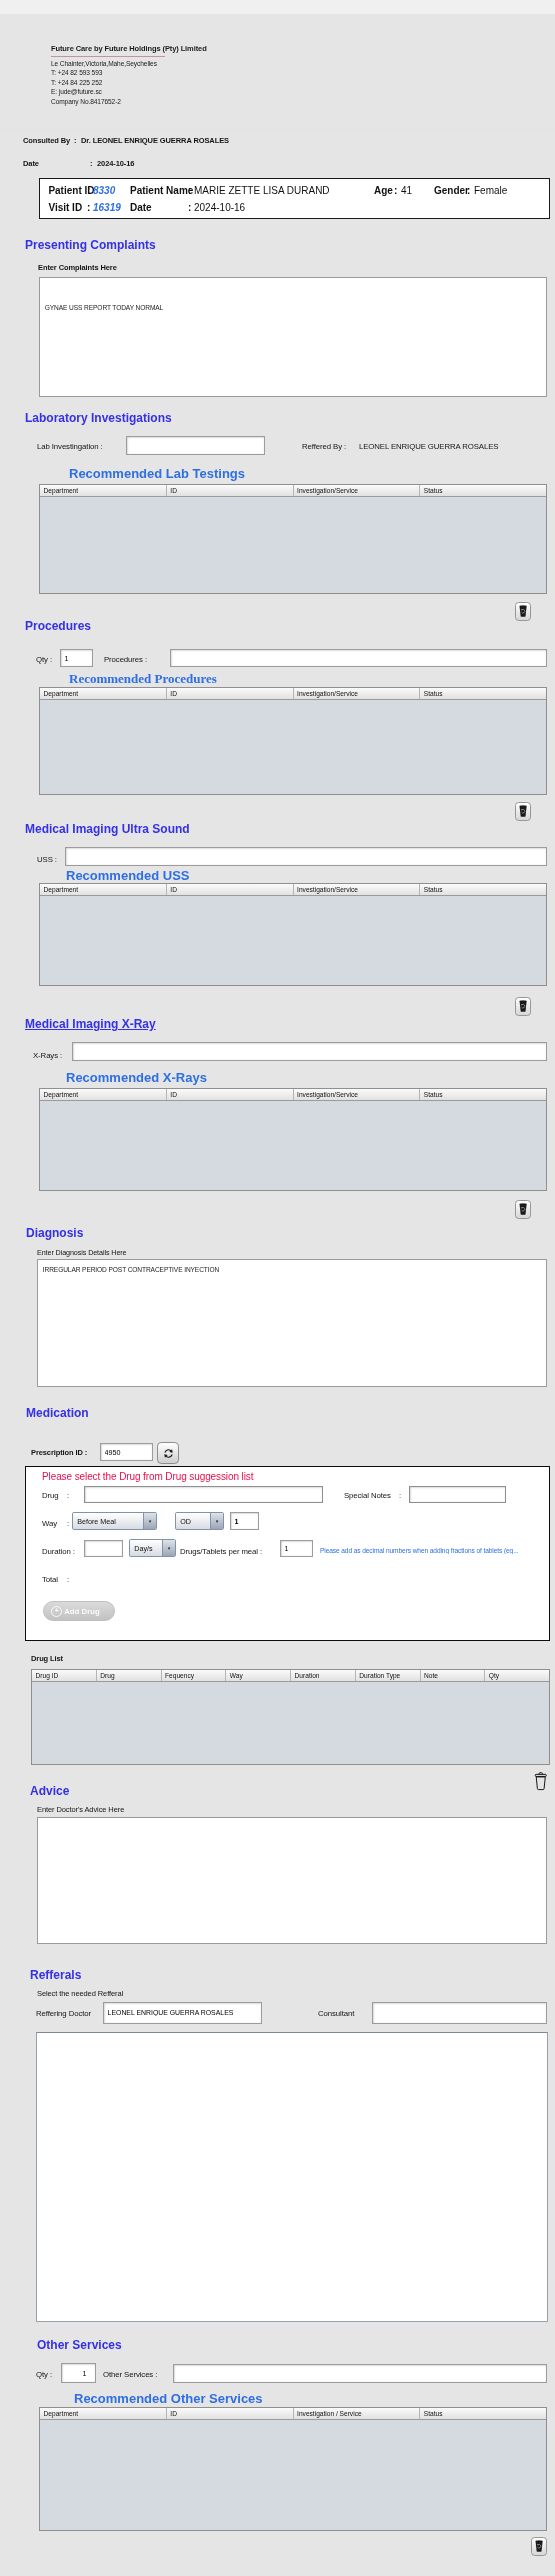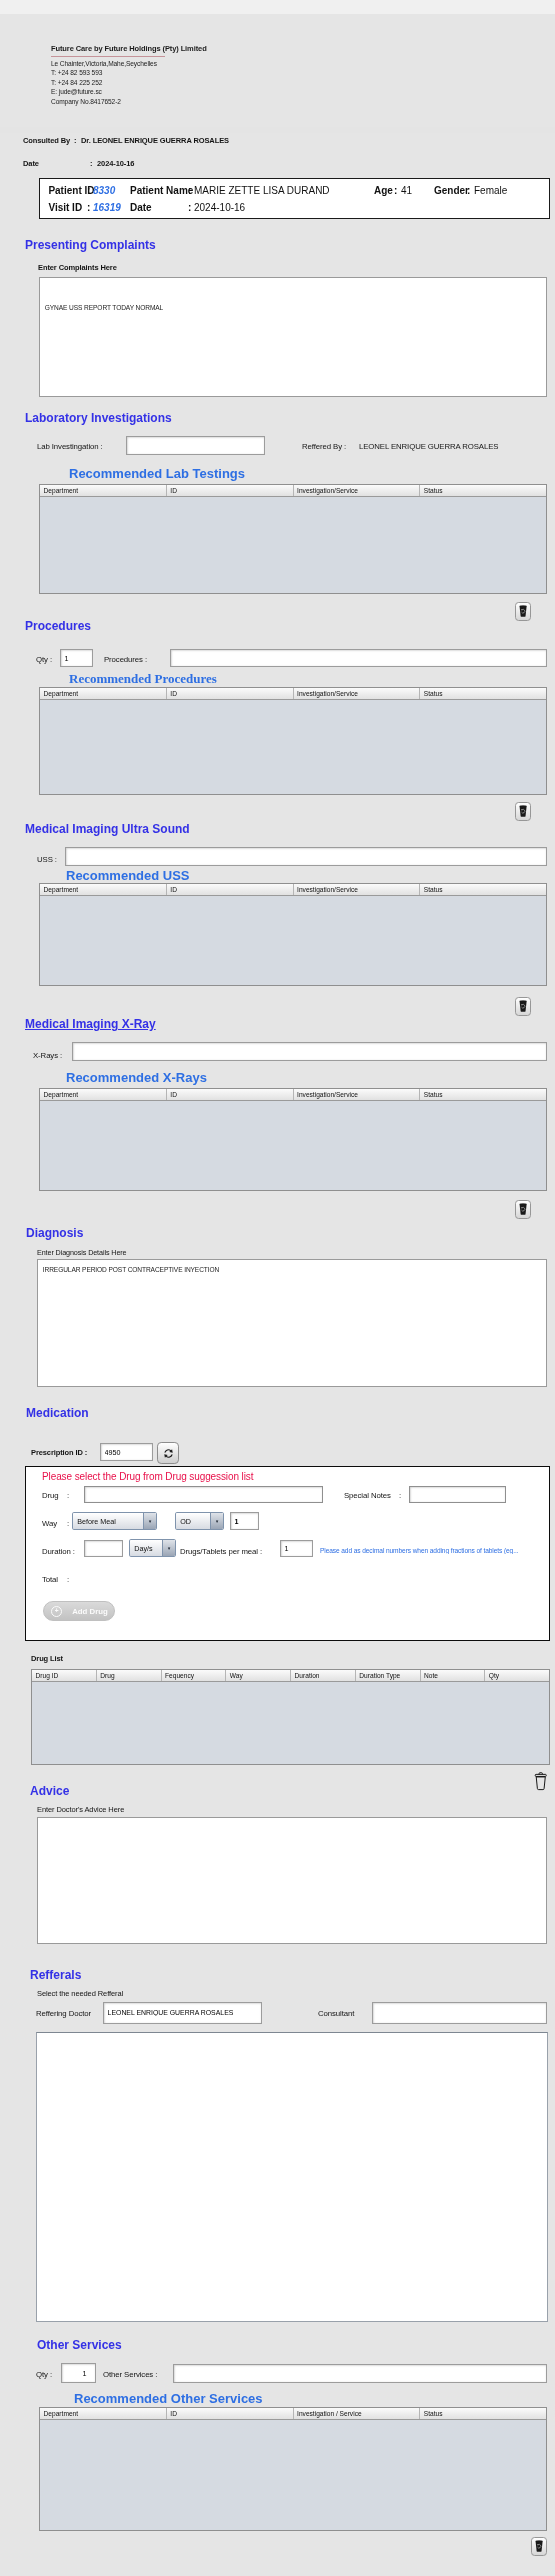--- a/index.html
+++ b/index.html
@@ -52,21 +52,21 @@
             text-overflow:ellipsis;}
   
   .combo{position:absolute;display:flex;border:0.6px solid #7f93ac;border-radius:1.8px;
          background:linear-gradient(#ffffff,#d7dbe2);box-sizing:border-box;height:18px;}
   .combo .ctxt{flex:1;font-size:7.2px;color:#101010;padding:3.6px 2.4px 0 4.2px;white-space:nowrap;overflow:hidden;}
   .combo .carr{width:12px;border-left:0.6px solid #7f93ac;border-radius:0 1.2px 1.2px 0;
                background:linear-gradient(#dfe3e9,#9aa5b5);display:flex;align-items:center;
                justify-content:center;font-size:4.2px;color:#1d2430;}
   .add-btn{position:absolute;left:43px;top:1601px;width:72px;height:20px;border-radius:10.2px;
            background:linear-gradient(#dadada,#c2c2c2);border:0.6px solid #c0c0c0;color:#fbfbfb;
-           font-weight:bold;font-size:7.8px;display:flex;align-items:center;gap:10px;
+           font-weight:bold;font-size:7.8px;display:flex;align-items:center;gap:2px;
            padding-left:7.2px;box-sizing:border-box;}
   .add-btn .plus{width:9px;height:9px;border:1.2px solid #fbfbfb;border-radius:50%;display:flex;
                  align-items:center;justify-content:center;font-size:6.6px;line-height:1;}
   
   .bigbox{left:36px;top:2032px;width:512px;height:290px;background:#fff;border:0.6px solid #99a1ab;
           border-top:1.2px solid #7e8792;box-sizing:border-box;}
   .nowrap{white-space:nowrap;}
 </style>
 </head>
 <body>

